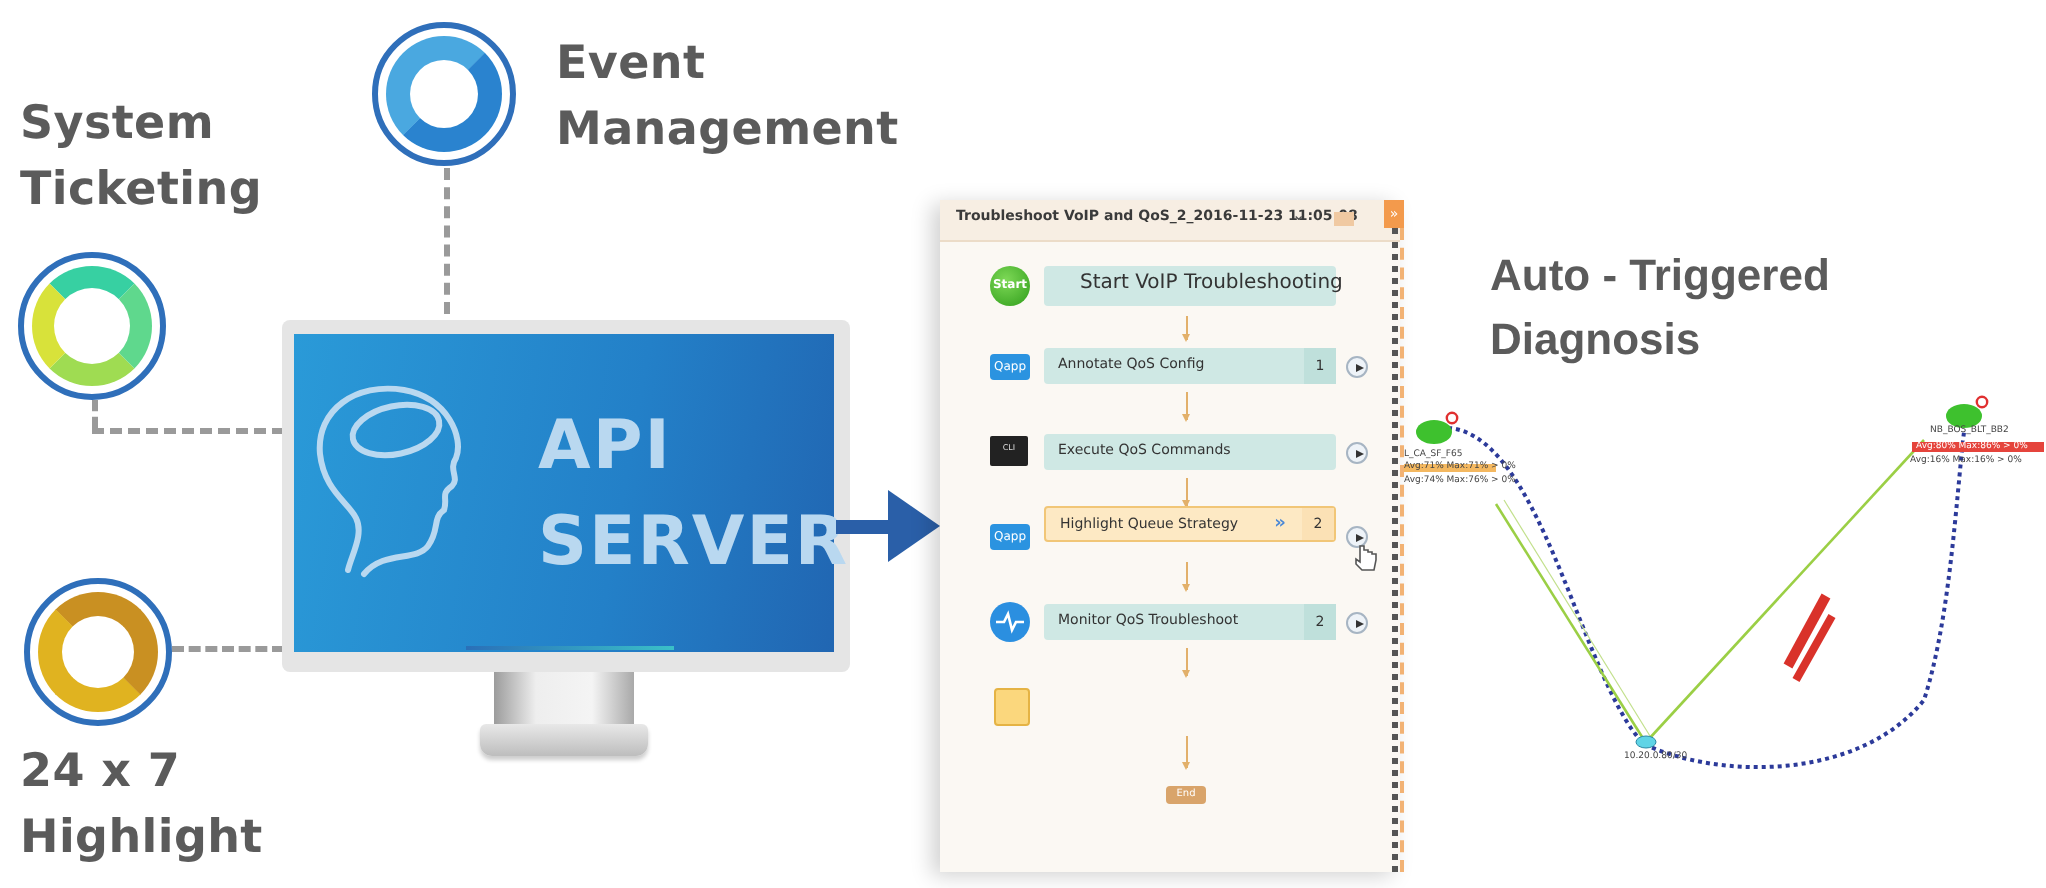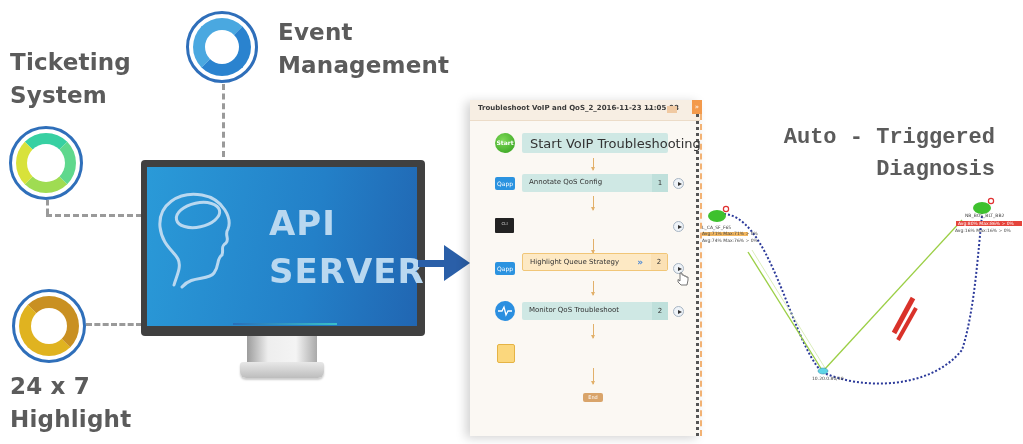--- a/index.html
+++ b/index.html
@@ -3,67 +3,67 @@
 <meta charset="utf-8">
 <style>
   html,body{margin:0;padding:0;background:#ffffff;}
   body{width:1023px;height:444px;position:relative;overflow:hidden;font-family:"DejaVu Sans",sans-serif;}
   .label{position:absolute;color:#5b5b5b;font-weight:bold;font-family:"DejaVu Sans",sans-serif;font-size:23px;line-height:33px;letter-spacing:0.2px;}
   .ring{position:absolute;border-radius:50%;box-sizing:border-box;}
   .dash{position:absolute;}
   .dash.h{height:0;border-top:3px dashed #9a9a9a;}
   .dash.v{width:0;border-left:3px dashed #9a9a9a;}
   
-  #monitor{position:absolute;left:141px;top:160px;width:284px;height:176px;background:#404040;border-radius:4px;}
+  #monitor{position:absolute;left:141px;top:160px;width:284px;height:176px;background:#e5e5e5;border-radius:4px;}
   #screen{position:absolute;left:6px;top:7px;width:270px;height:159px;background:linear-gradient(100deg,#2a9ad8 0%,#2380c8 60%,#2166b2 100%);}
   .api-text{position:absolute;color:#b9d8f0;font-weight:bold;font-family:"DejaVu Sans",sans-serif;font-size:34px;letter-spacing:1px;line-height:40px;}
   #stand-neck{position:absolute;left:247px;top:336px;width:70px;height:28px;background:linear-gradient(90deg,#9c9c9c,#eeeeee 30%,#f4f4f4 70%,#a9a9a9);}
   #stand-base{position:absolute;left:240px;top:362px;width:84px;height:16px;background:linear-gradient(#e8e8e8,#bdbdbd);border-radius:3px 3px 6px 6px;box-shadow:0 2px 2px rgba(0,0,0,0.2);}
   
   #arrow-line{position:absolute;left:418px;top:260px;width:30px;height:7px;background:#2a5fa8;}
   #arrow-head{position:absolute;left:444px;top:245px;width:0;height:0;border-top:18px solid transparent;border-bottom:18px solid transparent;border-left:26px solid #2a5fa8;}
   
   #panel{position:absolute;left:470px;top:100px;width:230px;height:336px;background:#fbf8f3;box-shadow:-4px 2px 10px rgba(0,0,0,0.18);}
   #panel-header{position:absolute;left:0;top:0;width:230px;height:20px;background:#f7eee3;border-bottom:1px solid #ecdcc8;}
   #panel-title{position:absolute;left:8px;top:4px;font-size:7px;font-weight:bold;color:#3a3a3a;font-family:"DejaVu Sans",sans-serif;white-space:nowrap;}
   #panel-chevron{position:absolute;left:176px;top:3px;font-size:8px;color:#555;}
   #panel-menu{position:absolute;left:197px;top:6px;width:10px;height:7px;background:#f0c9a2;}
   #panel-collapse{position:absolute;left:222px;top:0;width:10px;height:14px;background:#f39a4c;color:#fff;font-size:7px;text-align:center;line-height:14px;}
   #panel-border{position:absolute;left:226px;top:14px;width:0;height:322px;border-left:3px dotted #555;}
   #panel-border-o{position:absolute;left:230px;top:14px;width:0;height:322px;border-left:2px dashed #f2b274;}
   .step{position:absolute;left:52px;width:146px;height:18px;background:#cfe8e4;border-radius:2px;}
   .step.active{background:#fde9c4;border:1px solid #f1c677;box-sizing:border-box;}
   .step-label{position:absolute;left:7px;top:4px;font-size:7px;color:#333;font-family:"DejaVu Sans",sans-serif;white-space:nowrap;}
-  .step.start .step-label{font-size:13px;top:3px;left:8px;}
+  .step.start .step-label{font-size:10px;top:3px;left:18px;}
   .step-count{position:absolute;right:0;top:0;width:16px;height:18px;background:#bfe0db;font-size:7px;color:#333;text-align:center;line-height:18px;}
   .step.active .step-count{background:#fbe1b5;height:16px;line-height:16px;}
   .step-chev{position:absolute;right:24px;top:3px;color:#4a88d6;font-size:9px;font-weight:bold;}
   .play{position:absolute;left:203px;width:11px;height:11px;border-radius:50%;background:#eef3f8;border:1px solid #a7b5c3;box-sizing:border-box;}
   .play::after{content:"";position:absolute;left:4px;top:2.5px;border-top:2.5px solid transparent;border-bottom:2.5px solid transparent;border-left:4px solid #333;}
   .conn{position:absolute;left:123px;width:1px;background:#e2b06a;}
   .conn::after{content:"";position:absolute;left:-2px;bottom:-1px;border-left:2.5px solid transparent;border-right:2.5px solid transparent;border-top:4px solid #e2b06a;}
   .icon-box{position:absolute;left:25px;}
   #start-icon{width:20px;height:20px;border-radius:50%;background:radial-gradient(circle at 40% 35%,#7ed957,#2f9d1a);color:#fff;font-size:6px;font-weight:bold;text-align:center;line-height:20px;}
   .qapp-icon{width:20px;height:13px;background:#2b93e0;border-radius:2px;color:#fff;font-size:6px;text-align:center;line-height:13px;}
   #cli-icon{width:19px;height:15px;background:#222;border-radius:1px;color:#ddd;font-size:4px;text-align:center;line-height:12px;}
   #monitor-icon{width:20px;height:20px;border-radius:50%;background:#2b8fe0;}
   #doc-icon{width:16px;height:17px;background:#fbd77d;border:1px solid #e5b344;border-radius:2px;}
   #end-badge{position:absolute;left:113px;top:293px;width:20px;height:9px;background:#d9a46a;border-radius:2px;color:#fff;font-size:5px;text-align:center;line-height:9px;}
   
   #cursor{position:absolute;left:677px;top:272px;}
   
-  #diag-title{position:absolute;left:745px;top:122px;width:250px;text-align:right;color:#5b5b5b;font-weight:bold;font-size:22px;line-height:32px;font-family:Liberation Mono, monospace;}
+  #diag-title{position:absolute;left:745px;top:122px;width:250px;text-align:left;color:#5b5b5b;font-weight:bold;font-size:22px;line-height:32px;font-family:Liberation Sans, sans-serif;}
   .node-label{position:absolute;font-size:4.5px;color:#444;white-space:nowrap;font-family:"DejaVu Sans",sans-serif;}
 </style>
 </head>
 <body>
 
 <div class="label" style="left:10px;top:46px;">
+  <div>System</div>
   <div>Ticketing</div>
-  <div>System</div>
 </div>
 <div class="label" style="left:278px;top:16px;">
   <div>Event</div>
   <div>Management</div>
 </div>
 <div class="label" style="left:10px;top:370px;">
   <div>24 x 7</div>
   <div>Highlight</div>
 </div>
 
@@ -117,20 +117,23 @@
 
   <div class="icon-box qapp-icon" style="top:77px;">Qapp</div>
   <div class="step" style="top:74px;">
     <span class="step-label">Annotate QoS Config</span>
     <span class="step-count">1</span>
   </div>
   <div class="play" style="top:78px;"></div>
   <div class="conn" style="top:96px;height:14px;"></div>
 
   <div class="icon-box" id="cli-icon" style="top:118px;">CLI</div>
+  <div class="step" style="top:117px;">
+    <span class="step-label">Execute QoS Commands</span>
+  </div>
   <div class="play" style="top:121px;"></div>
   <div class="conn" style="top:139px;height:14px;"></div>
 
   <div class="icon-box qapp-icon" style="top:162px;">Qapp</div>
   <div class="step active" style="top:153px;">
     <span class="step-label">Highlight Queue Strategy</span>
     <span class="step-chev">»</span>
     <span class="step-count">2</span>
   </div>
   <div class="play" style="top:163px;"></div>

